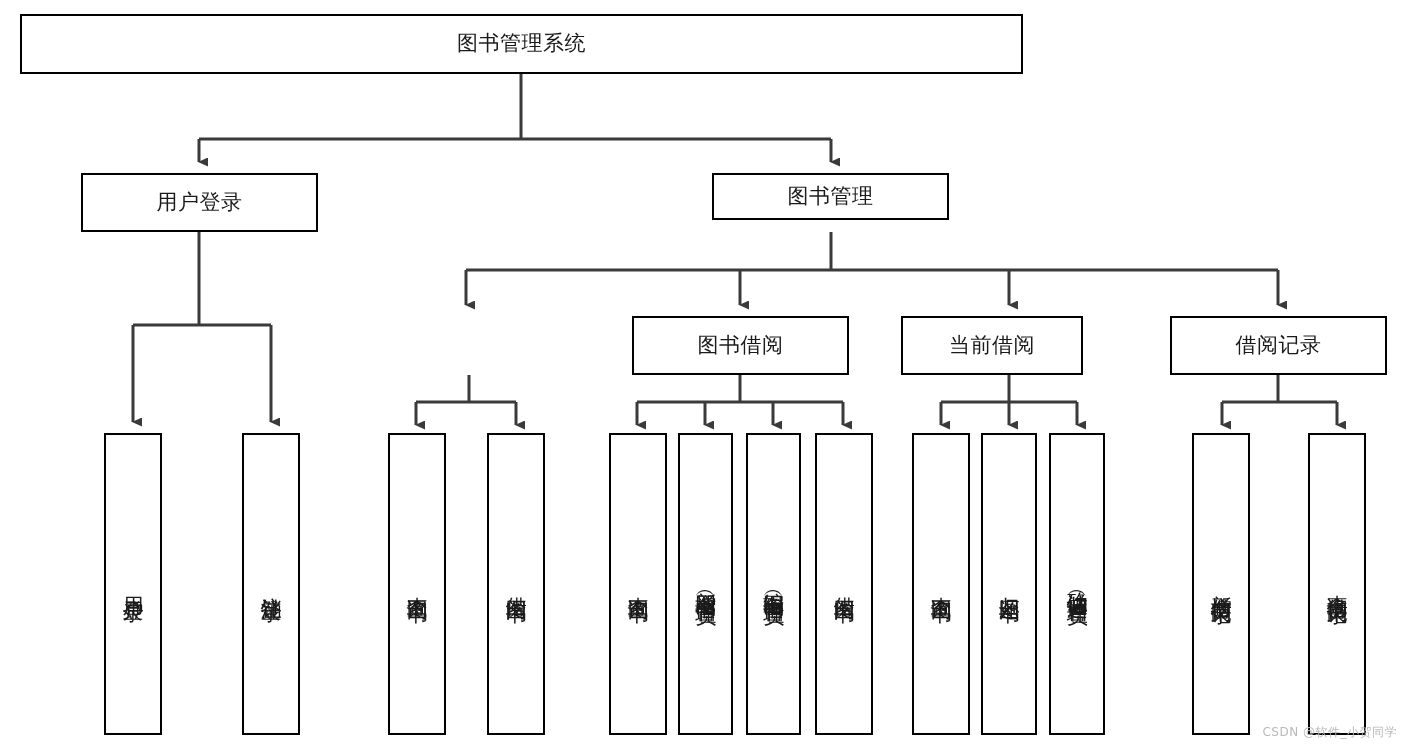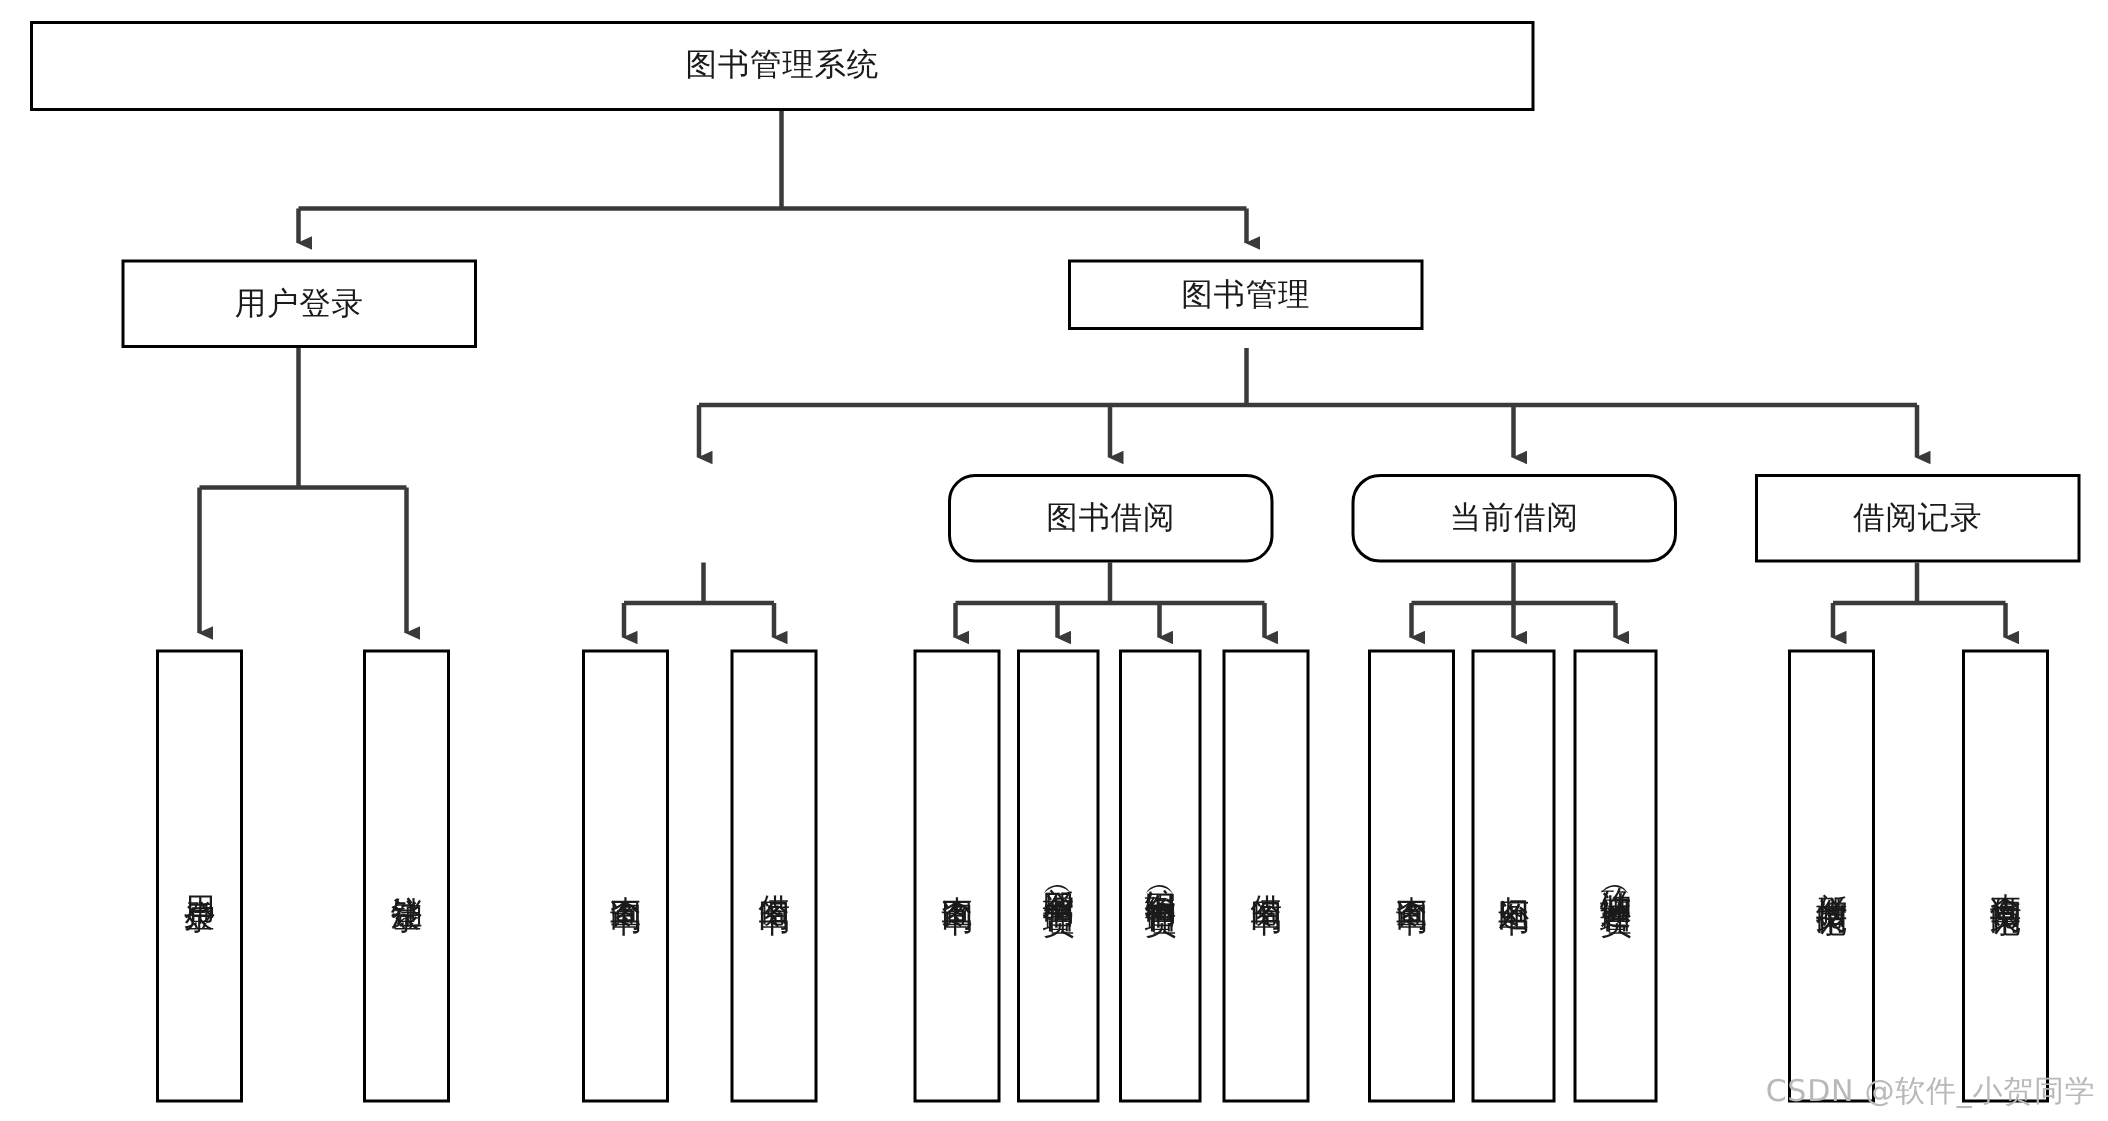--- a/index.html
+++ b/index.html
@@ -56,21 +56,21 @@
   .node-v > span {
     writing-mode: vertical-rl;
     text-orientation: upright;
     display: block;
     text-align: center;
   }
   .watermark {
     position: absolute;
     right: 8px;
     bottom: 6px;
-    font-size: 20px;
+    font-size: 12px;
     color: #b9b9b9;
     letter-spacing: 0.5px;
     white-space: nowrap;
     z-index: 5;
   }
 </style>
 </head>
 <body>
 
 <div id="canvas">
@@ -123,22 +123,22 @@
       <path d="M1222,402 L1222,425" marker-end="url(#arrow)"></path>
       <path d="M1337,402 L1337,425" marker-end="url(#arrow)"></path>
     </g>
   </svg>
 
   <div class="node node-h" style="left:20px; top:14px; width:1003px; height:60px;">图书管理系统</div>
 
   <div class="node node-h" style="left:81px; top:173px; width:237px; height:59px;">用户登录</div>
   <div class="node node-h" style="left:712px; top:173px; width:237px; height:47px;">图书管理</div>
 
-  <div class="node node-h" style="left:632px; top:316px; width:217px; height:59px;border-radius:18px;">图书借阅</div>
-  <div class="node node-h" style="left:901px; top:316px; width:217px; height:59px;border-radius:19px;">当前借阅</div>
+  <div class="node node-h" style="left:632px; top:316px; width:217px; height:59px;">图书借阅</div>
+  <div class="node node-h" style="left:901px; top:316px; width:182px; height:59px;">当前借阅</div>
   <div class="node node-h" style="left:1170px; top:316px; width:217px; height:59px;">借阅记录</div>
 
   <div class="node node-v" style="left:104px; top:433px; width:58px; height:302px;">
     <span>用户登录</span>
   </div>
   <div class="node node-v" style="left:242px; top:433px; width:58px; height:302px;">
     <span>注销登录</span>
   </div>
 
   <div class="node node-v" style="left:388px; top:433px; width:58px; height:302px;">

